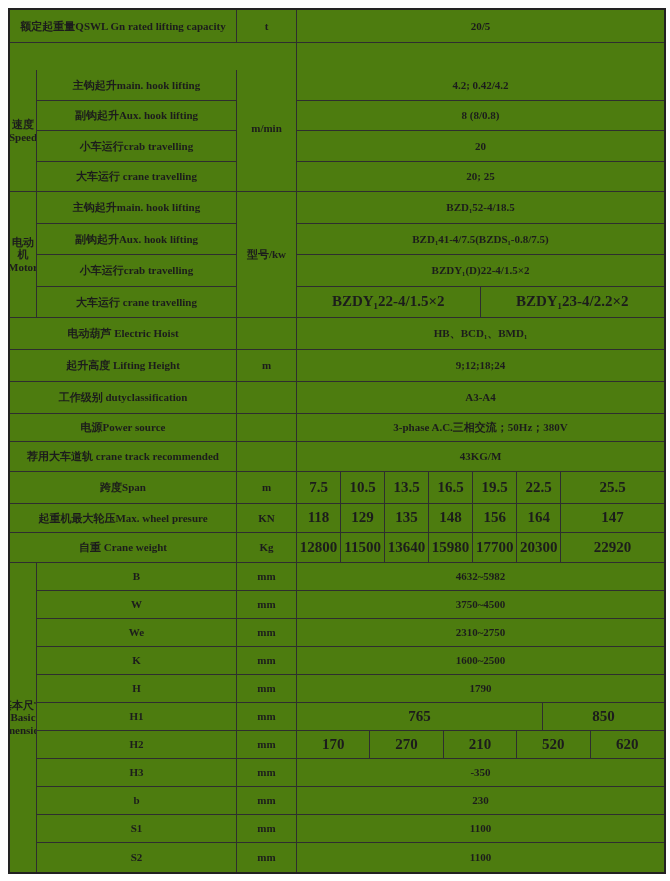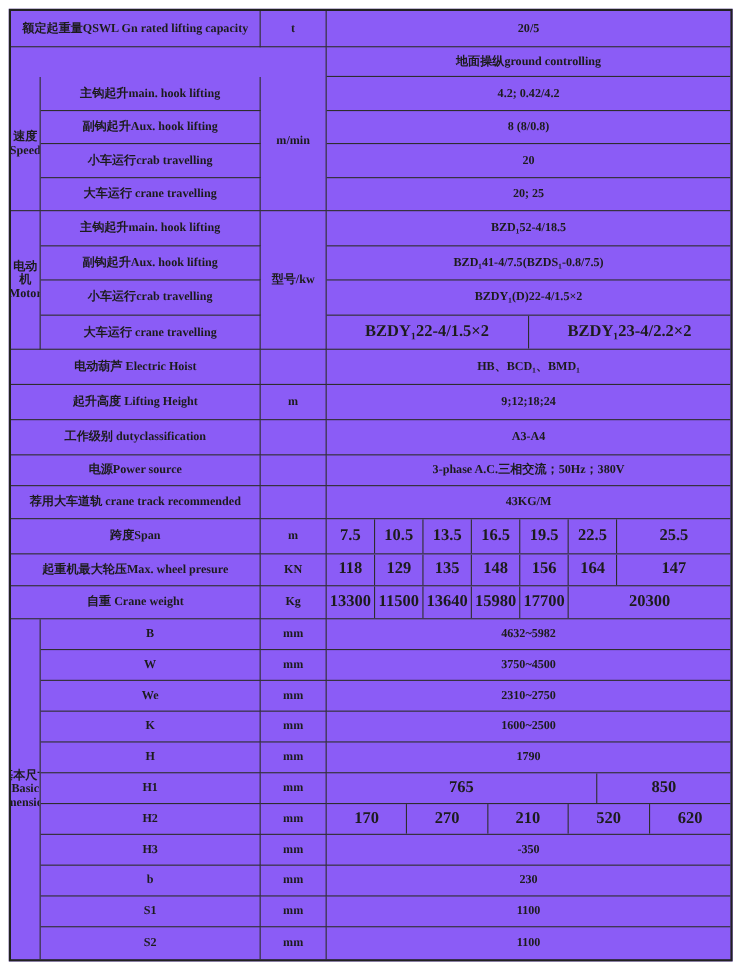--- a/index.html
+++ b/index.html
@@ -4,21 +4,21 @@
 <style>
   html,body{margin:0;padding:0;}
   body{
     width:670px;height:881px;background:#ffffff;
     font-family:"Liberation Serif","DejaVu Serif",serif;
     color:#1c1c1c;position:relative;
   }
   .spec-table{
     position:absolute;left:8px;top:8px;
     width:658px;height:866px;box-sizing:border-box;
-    border:2px solid #222;background:#8b5cf6;
+    border:2px solid #222;background:#4d7c0f;
     display:grid;
     grid-template-columns:27px 200px 60px 367px;
     grid-template-rows:33px 27px 31px 30px 31px 30px 32px 31px 32px 31px 32px 32px 32px 28px 30px 32px 29px 30px 28px 28px 28px 28px 28px 28px 28px 28px 28px 28px 29px;
   }
   .cell{
     box-sizing:border-box;
     border-right:1px solid #2e2e2e;border-bottom:1px solid #2e2e2e;
     display:flex;align-items:center;justify-content:center;
     text-align:center;font-weight:bold;font-size:11px;line-height:1.15;
     overflow:hidden;padding:1px 2px;
@@ -42,21 +42,20 @@
 </style>
 </head>
 <body>
 
 <div class="spec-table">
 
   <div class="cell" style="grid-area:1/1/2/3">额定起重量QSWL Gn rated lifting capacity</div>
   <div class="cell" style="grid-area:1/3/2/4">t</div>
   <div class="cell last-col" style="grid-area:1/4/2/5">20/5</div>
 
-  <div class="cell last-col" style="grid-area:2/4/3/5">地面操纵ground controlling</div>
 
   <div class="cell unit-mmin" style="grid-area:2/3/7/4">m/min</div>
 
   <div class="cell group-label" style="grid-area:3/1/7/2">
     <div>
         <span>速度</span>
         <span>Speed</span>
       </div>
   </div>
   <div class="cell" style="grid-area:3/2/4/3">主钩起升main. hook lifting</div>
@@ -134,26 +133,27 @@
       <div class="vcell">156</div>
       <div class="vcell">164</div>
       <div class="vcell">147</div>
     </div>
   </div>
 
   <div class="cell" style="grid-area:18/1/19/3">自重 Crane weight</div>
   <div class="cell" style="grid-area:18/3/19/4">Kg</div>
   <div class="cell last-col" style="grid-area:18/4/19/5;padding:0">
     <div class="vrow">
-      <div class="vcell">13300</div>
+      <div class="vcell">12800</div>
       <div class="vcell">11500</div>
       <div class="vcell">13640</div>
       <div class="vcell">15980</div>
       <div class="vcell">17700</div>
       <div class="vcell">20300</div>
+      <div class="vcell">22920</div>
     </div>
   </div>
 
   <div class="cell group-label last-row" style="grid-area:19/1/30/2">
     <div>
         <span>基本尺寸</span>
         <span>Basic</span>
         <span>dimensions</span>
       </div>
   </div>

